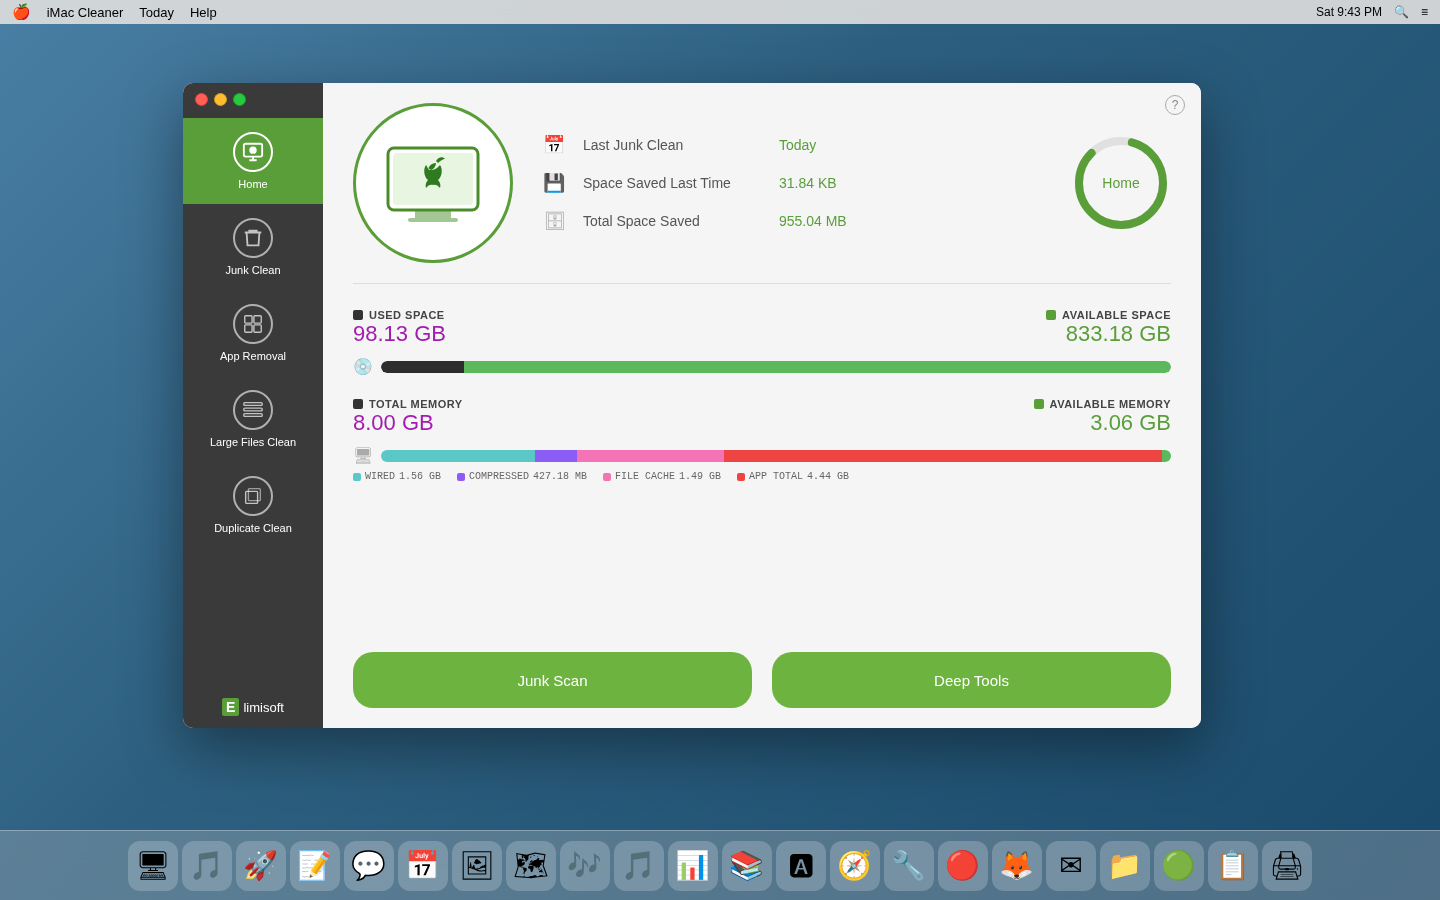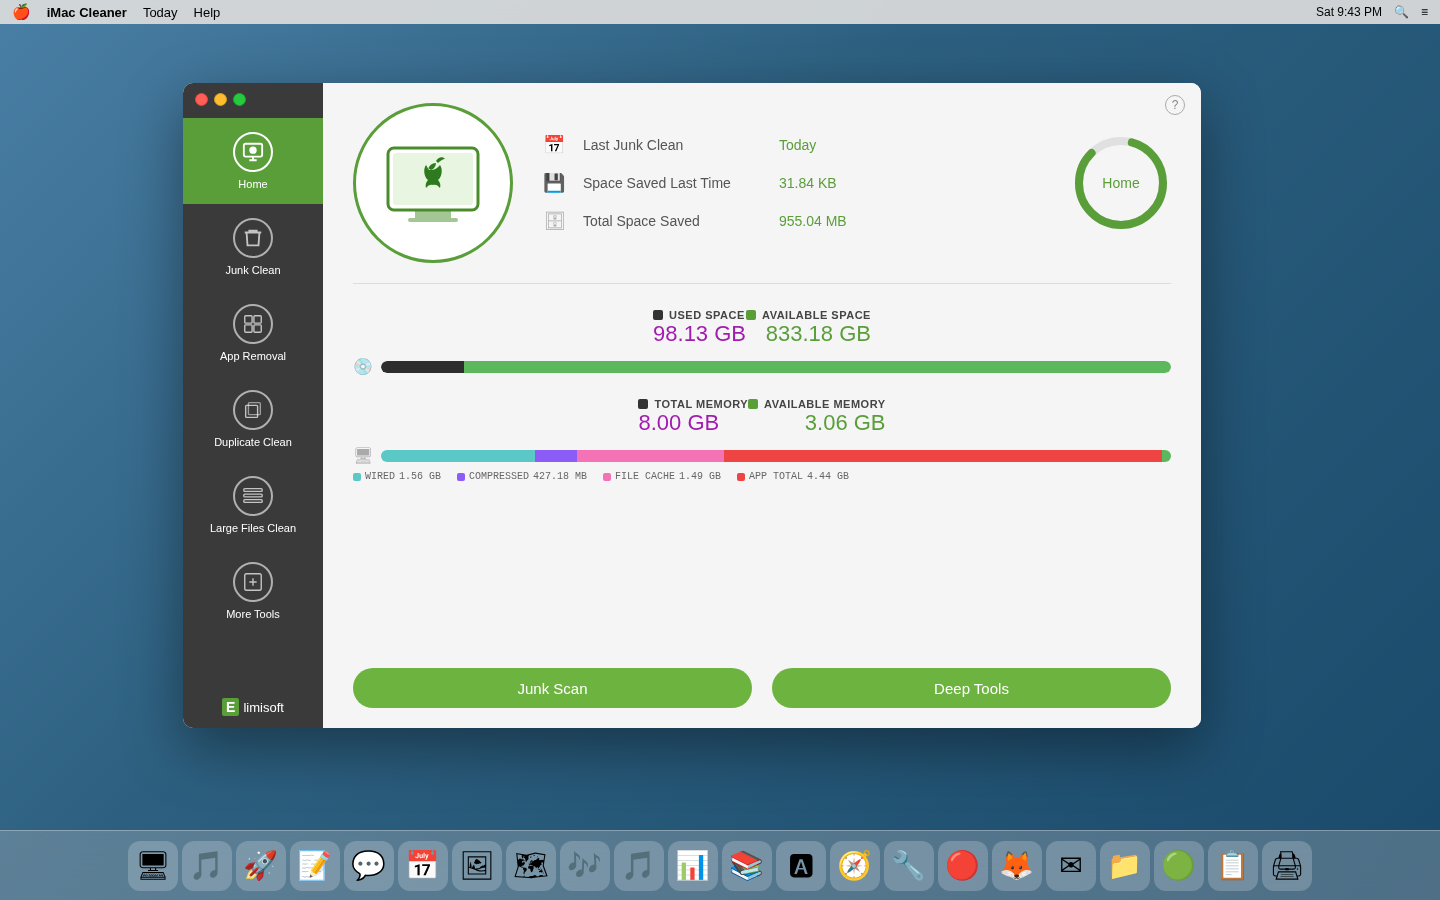--- a/index.html
+++ b/index.html
@@ -22,21 +22,21 @@
       align-items: center;
       padding: 0 12px;
       font-size: 13px;
       font-weight: 400;
       z-index: 100;
       backdrop-filter: blur(10px);
     }
     .menubar-left { display: flex; align-items: center; gap: 16px; }
     .menubar-right { margin-left: auto; display: flex; align-items: center; gap: 12px; font-size: 12px; }
     .apple-logo { font-size: 15px; }
-    .menubar-app { font-weight: 700; }
+    .menubar-app { font-weight: 400; }
 
     
     .window {
       position: absolute;
       top: 83px;
       left: 183px;
       width: 1018px;
       height: 645px;
       background: #fff;
       border-radius: 10px;
@@ -208,21 +208,21 @@
       font-size: 14px;
       font-weight: 500;
     }
 
     
     .storage-section {
       margin-bottom: 18px;
     }
     .storage-header {
       display: flex;
-      justify-content: center;
+      justify-content: space-between;
       margin-bottom: 4px;
     }
     .storage-label {
       display: flex;
       align-items: center;
       gap: 6px;
       font-size: 11px;
       font-weight: 600;
       color: #444;
       letter-spacing: 0.5px;
@@ -293,21 +293,21 @@
 
     
     .action-buttons {
       display: flex;
       gap: 20px;
       margin-top: auto;
       padding-top: 16px;
     }
     .action-btn {
       flex: 1;
-      height: 40px;
+      height: 56px;
       border-radius: 20px;
       border: none;
       background: #6db33f;
       color: white;
       font-size: 15px;
       font-weight: 500;
       cursor: pointer;
       transition: background 0.2s;
     }
 
@@ -396,47 +396,38 @@
           <rect x="3" y="13" width="8" height="8" rx="1"></rect>
           <rect x="13" y="13" width="8" height="8" rx="1"></rect>
         </svg>
       </div>
       <span class="sidebar-label">App Removal</span>
     </div>
 
     <div class="sidebar-item">
       <div class="sidebar-icon">
         <svg width="22" height="22" viewBox="0 0 24 24" fill="none" stroke="rgba(255,255,255,0.7)" stroke-width="1.5">
-          <rect x="4" y="7" width="13" height="13" rx="1"></rect>
-          <rect x="7" y="4" width="13" height="13" rx="1" stroke="rgba(255,255,255,0.5)"></rect>
-        </svg>
-      </div>
-      <span class="sidebar-label">Duplicate Clean</span>
+          <rect x="2" y="4" width="20" height="3" rx="1"></rect>
+          <rect x="2" y="10" width="20" height="3" rx="1"></rect>
+          <rect x="2" y="16" width="20" height="3" rx="1"></rect>
+        </svg>
+      </div>
+      <span class="sidebar-label">Large Files Clean</span>
     </div>
 
     <div class="sidebar-item">
       <div class="sidebar-icon">
         <svg width="22" height="22" viewBox="0 0 24 24" fill="none" stroke="rgba(255,255,255,0.7)" stroke-width="1.5">
-          <rect x="2" y="4" width="20" height="3" rx="1"></rect>
-          <rect x="2" y="10" width="20" height="3" rx="1"></rect>
-          <rect x="2" y="16" width="20" height="3" rx="1"></rect>
-        </svg>
-      </div>
-      <span class="sidebar-label">Large Files Clean</span>
-    </div>
-
-    <div class="sidebar-item">
-      <div class="sidebar-icon">
-        <svg width="22" height="22" viewBox="0 0 24 24" fill="none" stroke="rgba(255,255,255,0.7)" stroke-width="1.5">
-          <rect x="3" y="3" width="18" height="18" rx="2"></rect>
-          <path d="M8 12h8M12 8v8"></path>
-        </svg>
-      </div>
-      <span class="sidebar-label">More Tools</span>
-    </div>
+          <rect x="4" y="7" width="13" height="13" rx="1"></rect>
+          <rect x="7" y="4" width="13" height="13" rx="1" stroke="rgba(255,255,255,0.5)"></rect>
+        </svg>
+      </div>
+      <span class="sidebar-label">Duplicate Clean</span>
+    </div>
+
 
     <div class="sidebar-logo">
       <span class="logo-e">E</span>
       <span>limisoft</span>
     </div>
   </div>
 
   <div class="main-content">
 
     <button class="help-btn">?</button>

